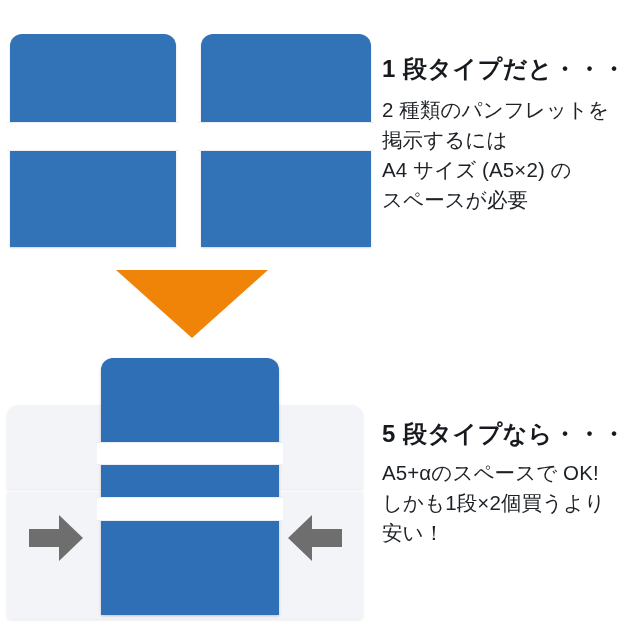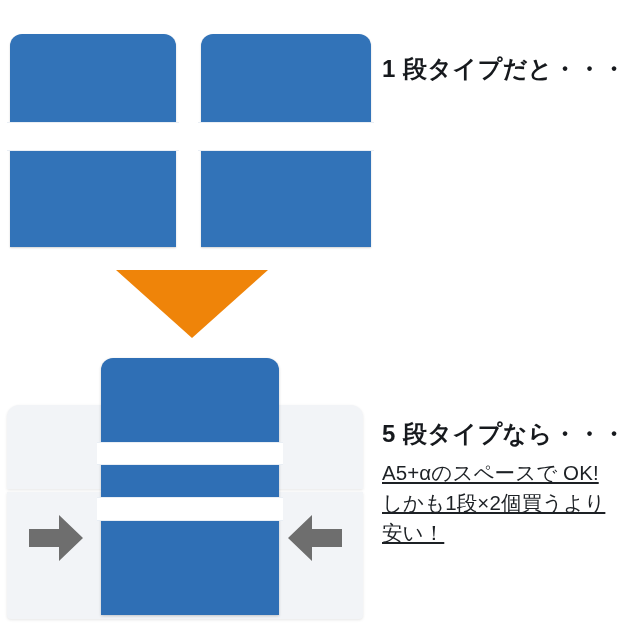--- a/index.html
+++ b/index.html
@@ -84,37 +84,41 @@
 
 <div id="canvas">
 
   <div class="stand-single" style="left:10px; top:34px; width:166px; height:213px;"></div>
   <div class="pocket" style="left:7px; top:122px; width:172px; height:27px;"></div>
 
   <div class="stand-single" style="left:201px; top:34px; width:170px; height:213px;"></div>
   <div class="pocket" style="left:198px; top:122px; width:176px; height:27px;"></div>
 
   <div class="headline" style="left:382px; top:53px;">1 段タイプだと・・・</div>
+  <div class="bodytext" style="left:382px; top:95px; width:256px;">2 種類のパンフレットを
+掲示するには
+A4 サイズ (A5×2) の
+スペースが必要</div>
 
   <svg class="abs" style="left:116px; top:270px;" width="152" height="70" viewBox="0 0 152 70">
     <polygon points="0,0 152,0 76,68" fill="#ef8409"></polygon>
   </svg>
 
   <div class="ghost-panel ghost-top" style="left:7px; top:405px; width:356px; height:84px;"></div>
   <div class="ghost-panel ghost-bottom" style="left:7px; top:492px; width:356px; height:127px;"></div>
 
   <div class="stand-double" style="left:101px; top:358px; width:178px; height:257px;"></div>
   <div class="pocket" style="left:97px; top:442px; width:186px; height:21px;"></div>
   <div class="pocket" style="left:97px; top:497px; width:186px; height:22px;"></div>
 
   <svg class="gray-arrow" style="left:29px; top:515px;" width="54" height="46" viewBox="0 0 54 46">
     <polygon points="0,14 30,14 30,0 54,23 30,46 30,32 0,32" fill="#6e6e6e"></polygon>
   </svg>
   <svg class="gray-arrow" style="left:288px; top:515px;" width="54" height="46" viewBox="0 0 54 46">
     <polygon points="54,14 24,14 24,0 0,23 24,46 24,32 54,32" fill="#6e6e6e"></polygon>
   </svg>
 
   <div class="headline" style="left:382px; top:418px;">5 段タイプなら・・・</div>
-  <div class="bodytext" style="left:382px; top:458px; width:256px;text-decoration:underline;">A5+αのスペースで OK!
+  <div class="bodytext" style="left:382px; top:458px; width:256px;">A5+αのスペースで OK!
 しかも1段×2個買うより
 安い！</div>
 
 </div>
 
 </body></html>

